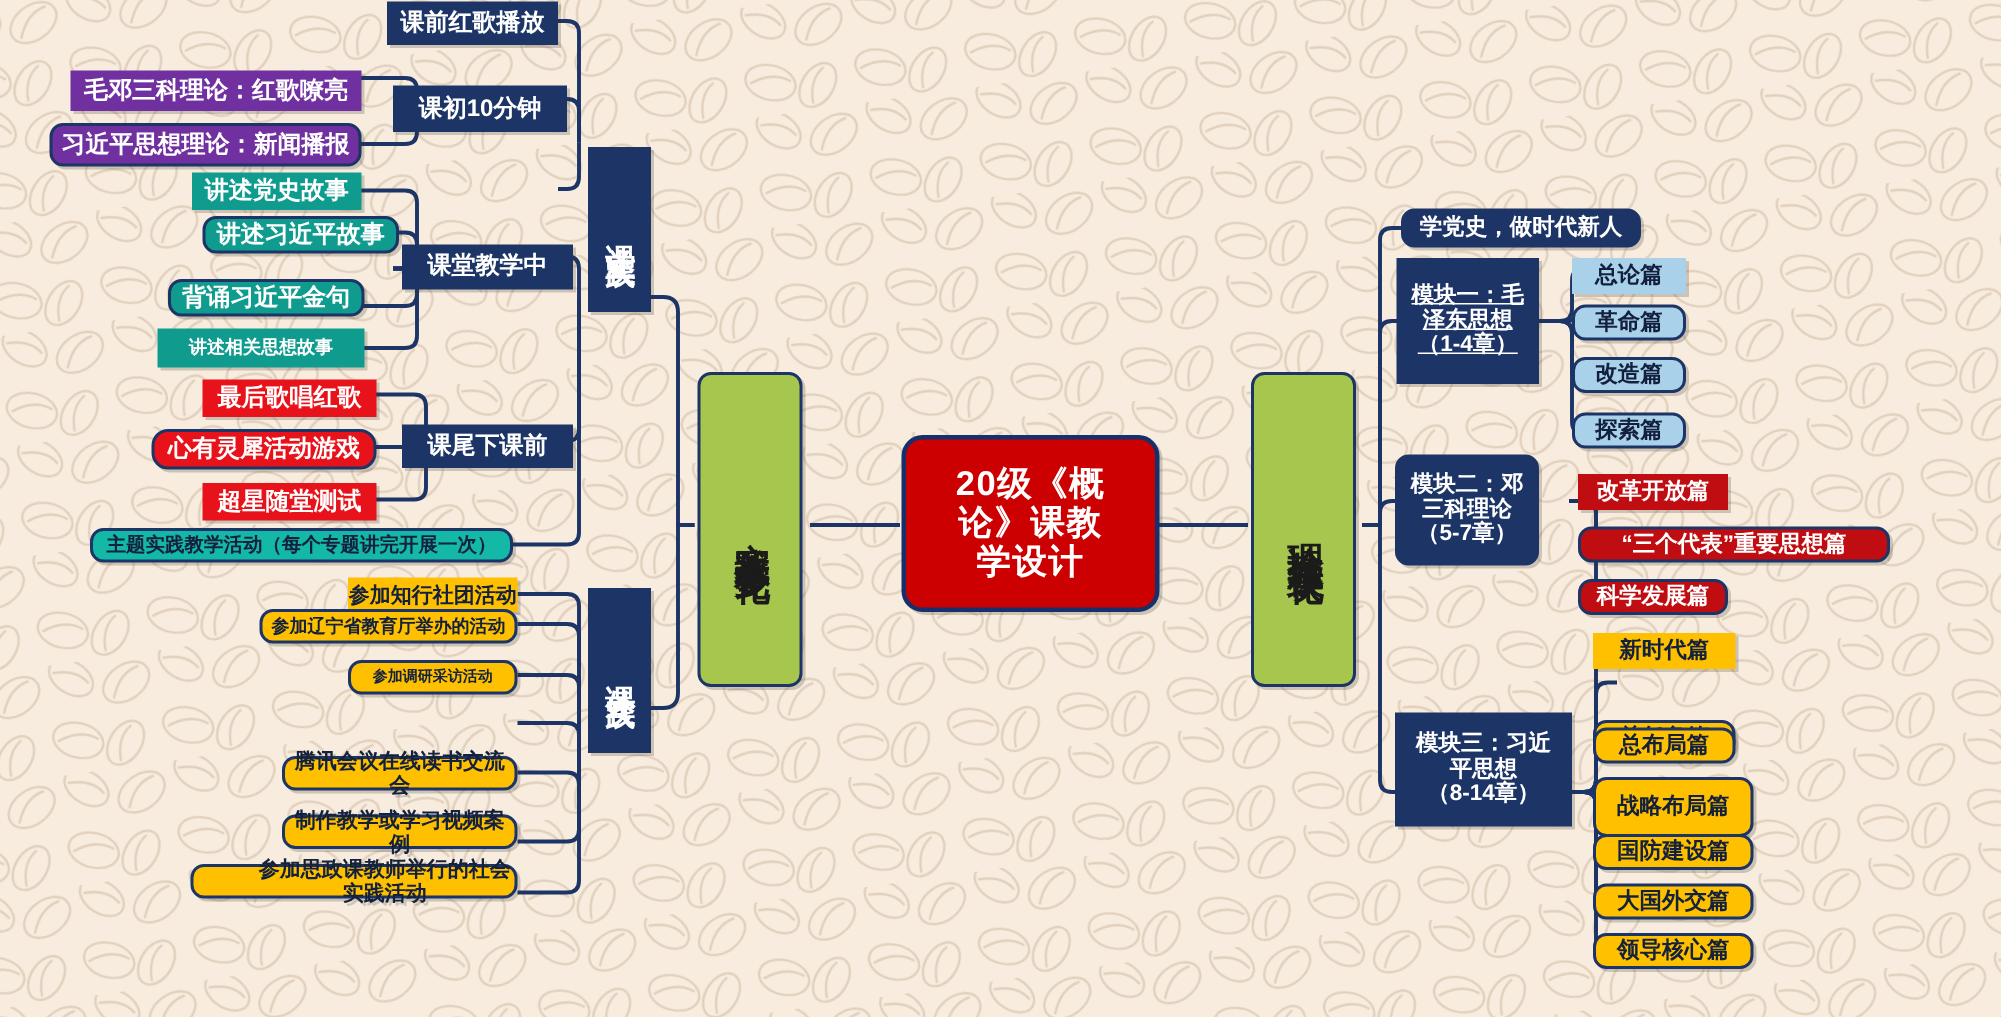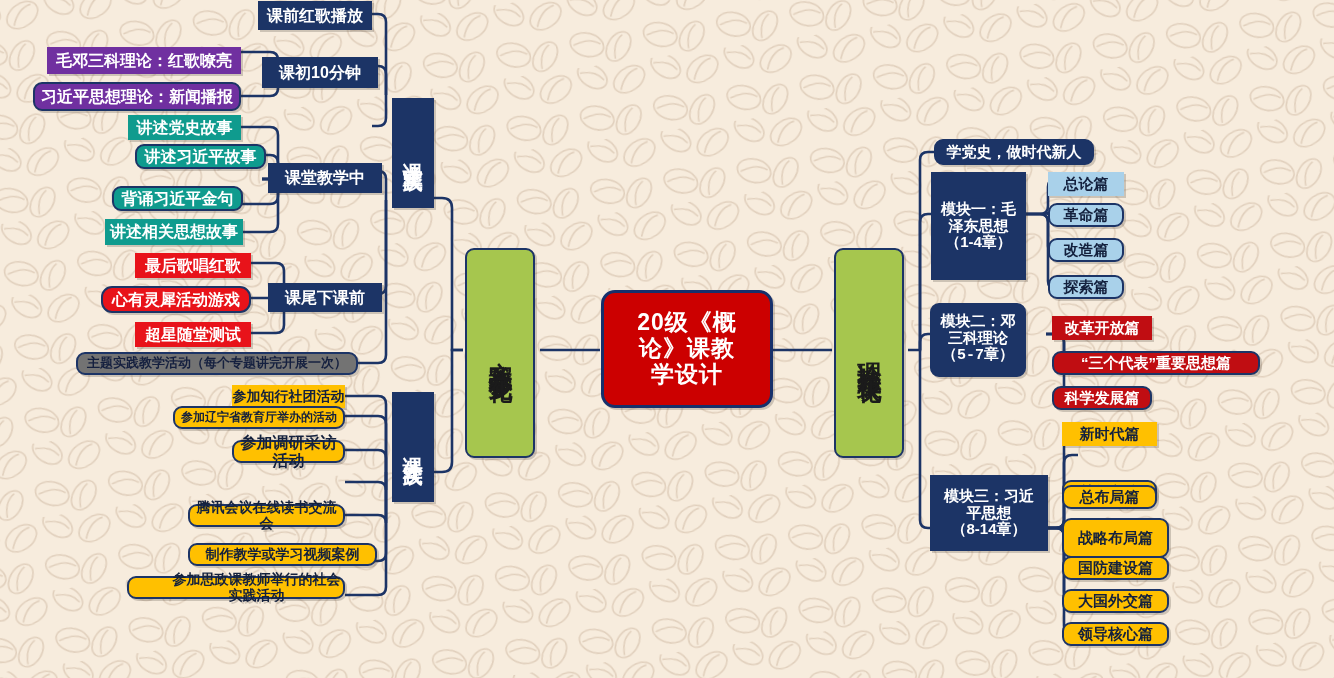--- a/index.html
+++ b/index.html
@@ -17,21 +17,21 @@
     display:flex;align-items:center;justify-content:center;
     text-align:center;font-weight:bold;line-height:1.12;
     white-space:pre-line;
   }
   
   .t-navy{background:#1c3466;color:#ffffff;}
   .t-purple{background:#7030a0;color:#ffffff;}
   .t-teal{background:#0f9b8e;color:#ffffff;}
   .t-red{background:#e8131a;color:#ffffff;}
   .t-red2{background:#c00d12;color:#ffffff;}
-  .t-blue{background:#737373;color:#15203f;margin-left:16px;}
+  .t-blue{background:#14b8a6;color:#15203f;}
   .t-lblue{background:#a9d1ea;color:#13203d;}
   .t-orange{background:#ffc000;color:#14213d;}
   .t-green{background:#a6c64e;color:#1b1b1b;}
   .t-crimson{background:#cc0000;color:#ffffff;}
 
   
   .rounded{border:2px solid #1c3466;border-radius:9px;}
   .roundbig{border:3px solid #16306b;border-radius:14px;}
   .vertical{writing-mode:vertical-rl;text-orientation:upright;letter-spacing:3px;}
   .sh{filter:drop-shadow(2px 2px 0 rgba(60,50,40,.22));}
@@ -143,50 +143,50 @@
   <div class="node t-purple sh" style="left:47px;top:47px;width:194px;height:27px;font-size:16px;">毛邓三科理论：红歌嘹亮</div>
 
   <div class="node t-purple rounded sh" style="left:33px;top:82px;width:208px;height:29px;font-size:16px;">习近平思想理论：新闻播报</div>
 
   <div class="node t-teal sh" style="left:128px;top:115px;width:113px;height:25px;font-size:16px;">讲述党史故事</div>
 
   <div class="node t-teal rounded sh" style="left:112px;top:144px;width:131px;height:25px;font-size:16px;margin-left:23px;">讲述习近平故事</div>
 
   <div class="node t-teal rounded sh" style="left:112px;top:186px;width:131px;height:25px;font-size:16px;">背诵习近平金句</div>
 
-  <div class="node t-teal sh" style="left:105px;top:219px;width:138px;height:26px;font-size:16px;">讲述相关思想故事</div>
+  <div class="node t-teal sh" style="left:105px;top:219px;width:138px;height:26px;font-size:12px;">讲述相关思想故事</div>
 
   <div class="node t-red sh" style="left:135px;top:253px;width:116px;height:25px;font-size:16px;">最后歌唱红歌</div>
 
   <div class="node t-red rounded sh" style="left:101px;top:286px;width:150px;height:27px;font-size:16px;border-radius:11px;">心有灵犀活动游戏</div>
 
   <div class="node t-red sh" style="left:135px;top:322px;width:116px;height:25px;font-size:16px;">超星随堂测试</div>
 
   <div class="node t-orange sh" style="left:232px;top:385px;width:113px;height:23px;font-size:14px;">参加知行社团活动</div>
 
   <div class="node t-orange rounded sh" style="left:173px;top:406px;width:172px;height:23px;font-size:12px;">参加辽宁省教育厅举办的活动</div>
 
-  <div class="node t-orange rounded sh" style="left:232px;top:440px;width:113px;height:23px;font-size:16px;">参加调研采访活动</div>
+  <div class="node t-orange rounded sh" style="left:232px;top:440px;width:113px;height:23px;font-size:10px;">参加调研采访活动</div>
 
 
   <div class="node t-orange rounded sh" style="left:188px;top:504px;width:157px;height:23px;font-size:14px;">腾讯会议在线读书交流会</div>
 
-  <div class="node t-orange rounded sh" style="left:188px;top:543px;width:189px;height:23px;font-size:14px;">制作教学或学习视频案例</div>
+  <div class="node t-orange rounded sh" style="left:188px;top:543px;width:157px;height:23px;font-size:14px;">制作教学或学习视频案例</div>
 
   <div class="node t-orange rounded sh" style="left:127px;top:576px;width:218px;height:23px;font-size:14px;padding-left:41px;">参加思政课教师举行的社会实践活动</div>
 
   <div class="node t-green rounded vertical sh" style="left:834px;top:248px;width:70px;height:210px;font-size:24px;">理论教学模块化</div>
 
   <div class="node t-navy rounded sh" style="left:934px;top:139px;width:160px;height:26px;font-size:15px;">学党史，做时代新人</div>
 
-  <div class="node t-navy sh" style="left:931px;top:172px;width:95px;height:108px;font-size:15px;">模块一：毛
+  <div class="node t-navy sh" style="left:931px;top:172px;width:95px;height:84px;font-size:15px;text-decoration:underline;">模块一：毛
 泽东思想
 （1-4章）</div>
 
-  <div class="node t-navy rounded sh" style="left:930px;top:303px;width:96px;height:74px;font-size:15px;font-family:Liberation Mono, monospace;">模块二：邓
+  <div class="node t-navy rounded sh" style="left:930px;top:303px;width:96px;height:74px;font-size:15px;">模块二：邓
 三科理论
 （5-7章）</div>
 
   <div class="node t-navy sh" style="left:930px;top:475px;width:118px;height:76px;font-size:15px;">模块三：习近
 平思想
 （8-14章）</div>
 
   <div class="node t-lblue sh" style="left:1048px;top:172px;width:76px;height:24px;font-size:15px;">总论篇</div>
 
   <div class="node t-lblue rounded sh" style="left:1048px;top:203px;width:76px;height:24px;font-size:15px;">革命篇</div>

